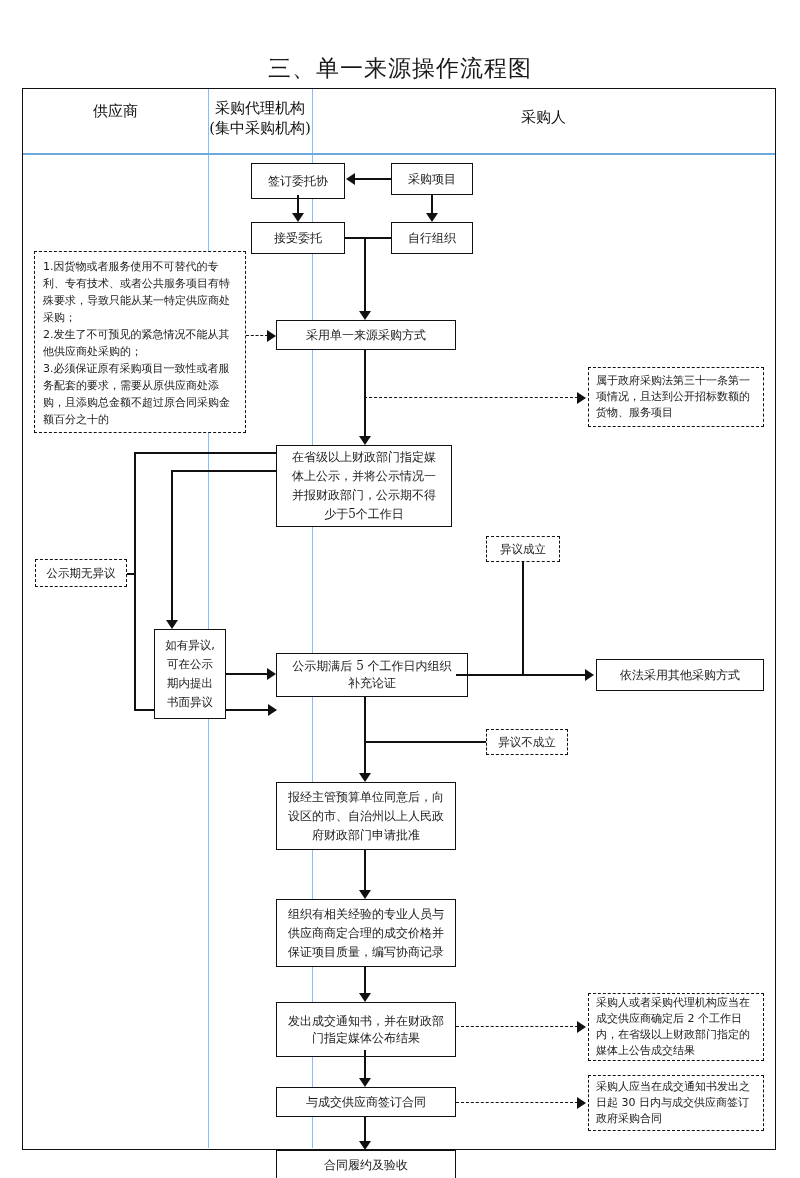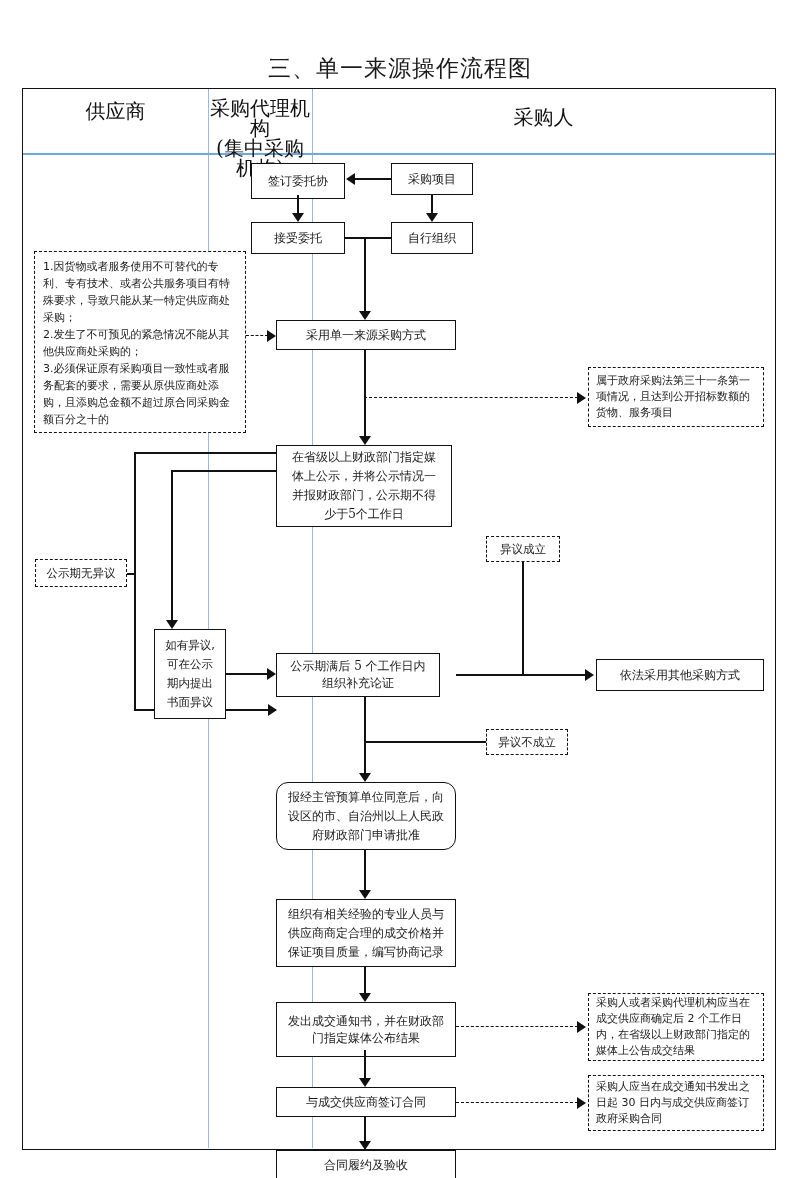--- a/index.html
+++ b/index.html
@@ -16,21 +16,21 @@
   #frame{
     position:absolute;left:22px;top:88px;width:754px;height:1062px;
     border:1.5px solid #111;box-sizing:border-box;background:#fff;
   }
   .vrule{position:absolute;top:0;width:0;border-left:1px solid #9db9d9;}
   .hrule{position:absolute;left:0;width:100%;height:0;border-top:2px solid #6fa8dc;}
 
   .colhead{
     position:absolute;text-align:center;
     font-family:"DejaVu Serif","Liberation Serif",serif;
-    font-size:20px;line-height:20px;color:#111;
+    font-size:15px;line-height:20px;color:#111;
   }
 
   
   .node{
     position:absolute;box-sizing:border-box;
     display:flex;align-items:center;justify-content:center;
     text-align:center;background:#fff;
     font-family:"DejaVu Serif","Liberation Serif",serif;
     font-size:12px;line-height:17px;color:#1a1a1a;
     padding:3px 5px;
@@ -154,21 +154,21 @@
   <div class="node solid small" style="left:131px;top:540px;width:72px;height:90px;white-space:pre-line;line-height:19px;">
     <span>如有异议,
 可在公示
 期内提出
 书面异议</span>
   </div>
 
   <div class="ln h" style="left:203px;top:584px;width:42px;"></div>
   <div class="arw right" style="left:244px;top:579px;"></div>
 
-  <div class="node solid" style="left:253px;top:564px;width:164px;height:44px;padding:3px 12px;">
+  <div class="node solid" style="left:253px;top:564px;width:192px;height:44px;padding:3px 12px;">
     <span>公示期满后 5 个工作日内组织补充论证</span>
   </div>
 
   <div class="node dashed small" style="left:463px;top:447px;width:74px;height:26px;">
     <span>异议成立</span>
   </div>
 
   <div class="node dashed small" style="left:463px;top:640px;width:82px;height:26px;">
     <span>异议不成立</span>
   </div>
@@ -180,21 +180,21 @@
   <div class="ln h" style="left:433px;top:585px;width:130px;"></div>
   <div class="arw right" style="left:562px;top:580px;"></div>
 
   <div class="ln v" style="left:499px;top:473px;height:112px;"></div>
 
   <div class="ln v" style="left:341px;top:608px;height:78px;"></div>
   <div class="arw down" style="left:336px;top:684px;"></div>
 
   <div class="ln h" style="left:341px;top:652px;width:122px;"></div>
 
-  <div class="node solid tall" style="left:253px;top:693px;width:180px;height:68px;padding:4px 10px;border-radius:12px;">
+  <div class="node solid tall" style="left:253px;top:693px;width:180px;height:68px;padding:4px 10px;">
     <span>报经主管预算单位同意后，向设区的市、自治州以上人民政府财政部门申请批准</span>
   </div>
   <div class="ln v" style="left:341px;top:761px;height:42px;"></div>
   <div class="arw down" style="left:336px;top:801px;"></div>
 
   <div class="node solid tall" style="left:253px;top:810px;width:180px;height:68px;padding:4px 10px;">
     <span>组织有相关经验的专业人员与供应商商定合理的成交价格并保证项目质量，编写协商记录</span>
   </div>
   <div class="ln v" style="left:341px;top:878px;height:28px;"></div>
   <div class="arw down" style="left:336px;top:904px;"></div>

